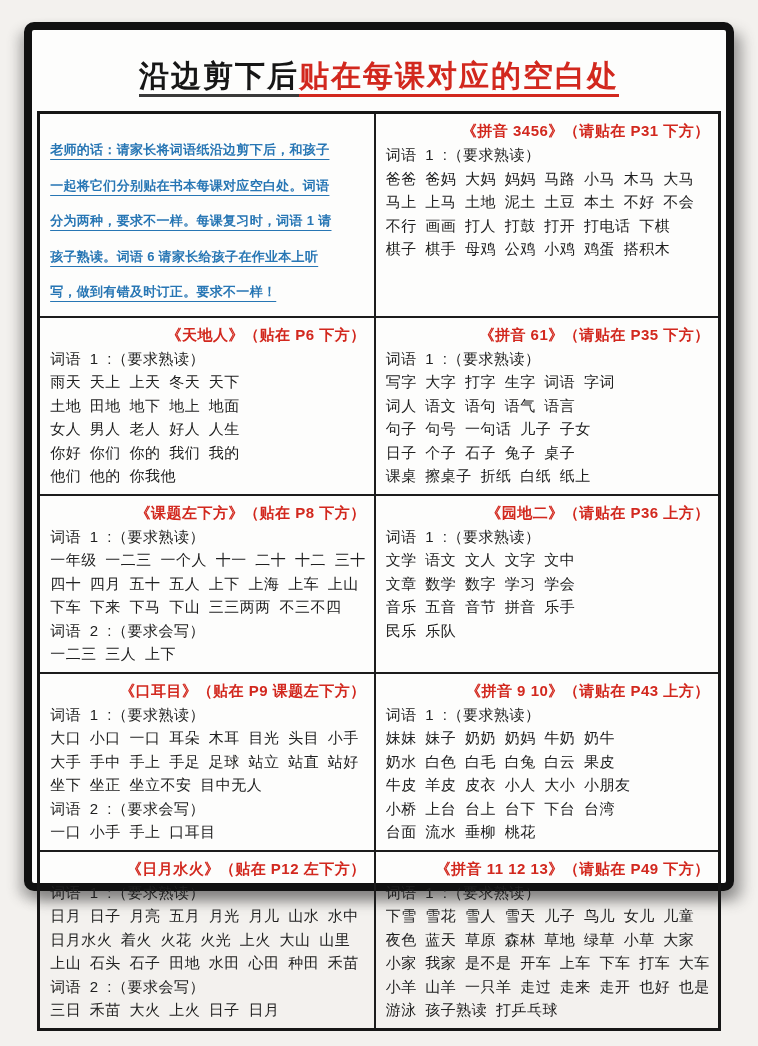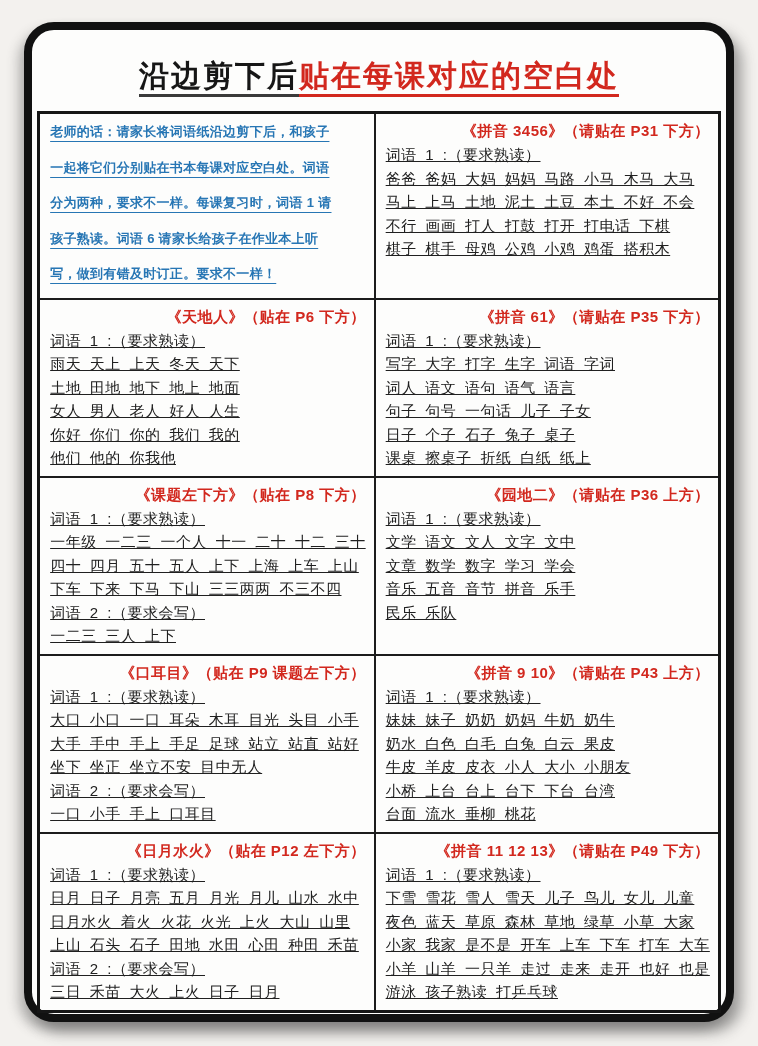--- a/index.html
+++ b/index.html
@@ -5,25 +5,25 @@
   html,body { margin:0; padding:0; }
   body {
     width:758px; height:1046px;
     background:#f3f1ee;
     font-family:"Liberation Sans", sans-serif;
     overflow:hidden;
   }
   .stage { position:relative; width:758px; height:1046px; }
   .frame {
     position:absolute; left:24px; top:22px;
-    width:710px; height:1000px;
+    width:710px; height:869px;
     box-sizing:border-box;
     background:#fdfdfc;
     border:8px solid #111111;
-    border-radius:30px;
+    border-radius:10px;
     box-shadow: 8px 10px 14px rgba(60,60,60,.45), -6px 8px 12px rgba(60,60,60,.30);
   }
   .page-title {
     margin-top:26px;
     text-align:center;
     font-size:30px;
     font-weight:bold;
     letter-spacing:2px;
     white-space:nowrap;
   }
@@ -53,23 +53,22 @@
     letter-spacing:.5px;
     text-align:right;
   }
   .line {
     color:#202020;
     font-size:15px;
     line-height:23.5px;
     word-spacing:4px;
     white-space:nowrap;
     letter-spacing:.5px;
-    text-decoration:underline;
-  }
-  .note-cell { padding-top:0; }
+  }
+  .note-cell { padding-top:18px; }
   .note-line {
     color:var(--blue,#2776b4);
     font-weight:bold;
     font-size:13px;
     line-height:35.5px;
     white-space:nowrap;
     text-decoration:underline;
     text-underline-offset:5px;
     letter-spacing:.3px;
   }

